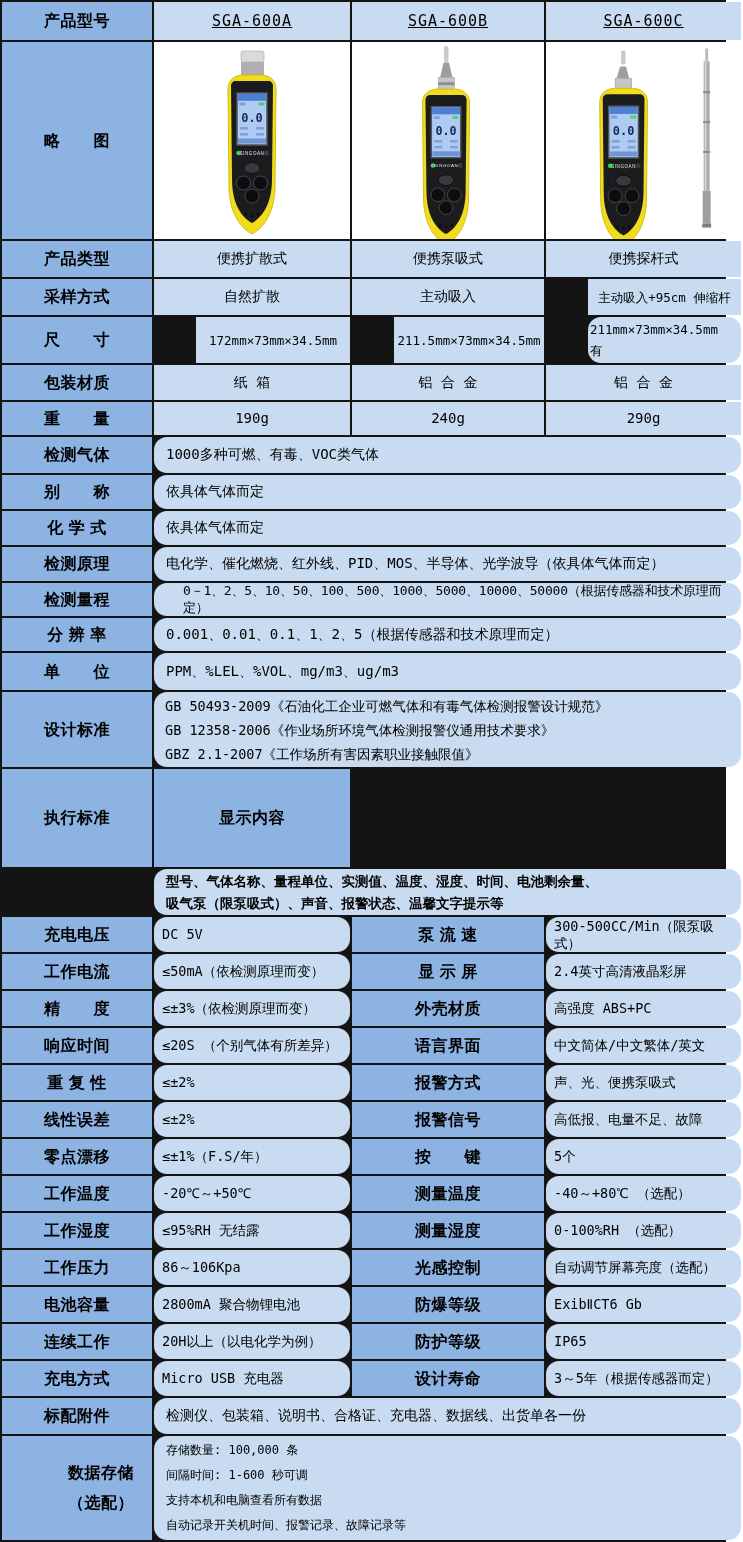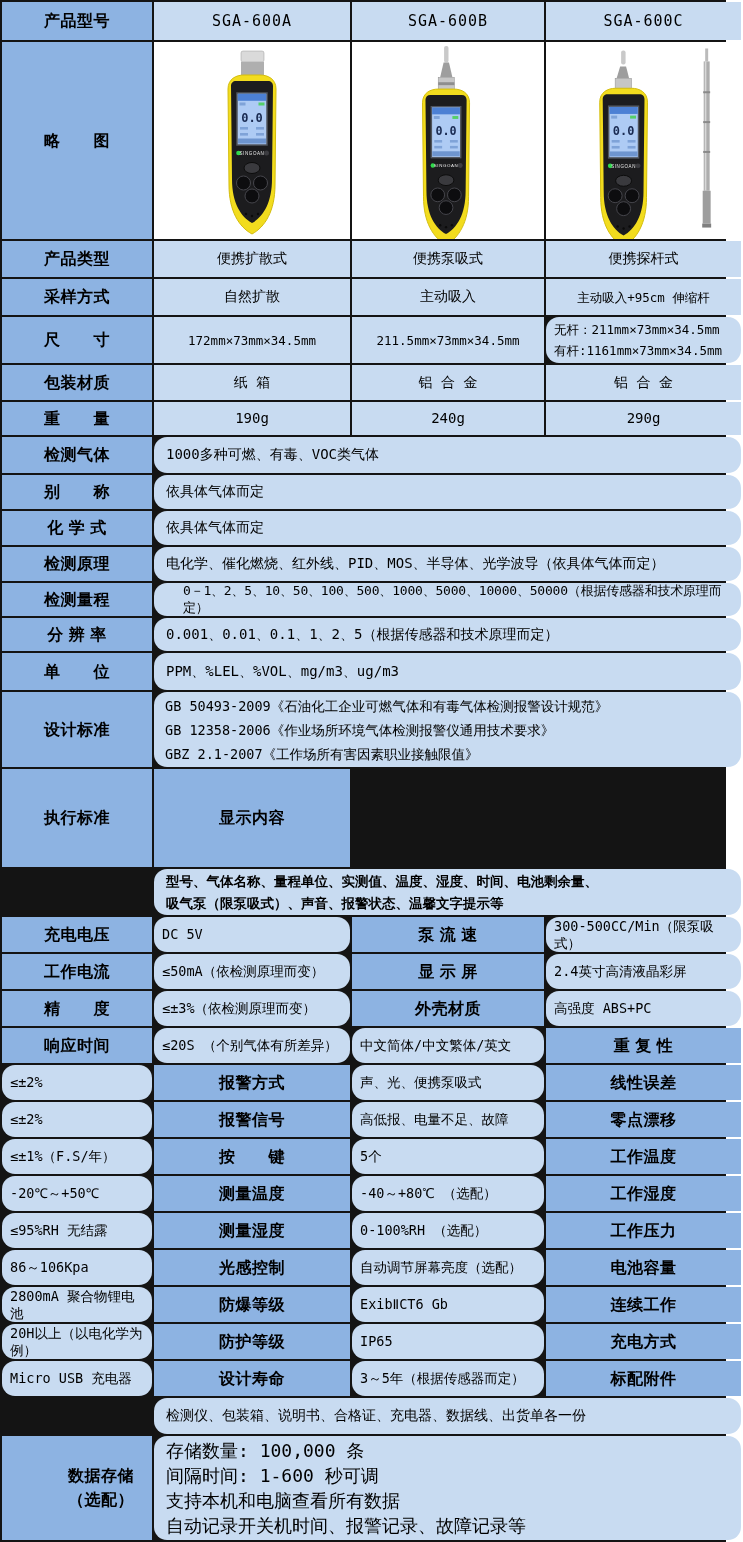--- a/index.html
+++ b/index.html
@@ -18,30 +18,30 @@
   }
   .c{display:flex;align-items:center;justify-content:center;text-align:center;
      overflow:hidden;line-height:1.25;}
   .lab{background:var(--labBg,#8DB3E2);font-weight:bold;font-size:16px;
        letter-spacing:.5px;white-space:pre-line;}
   .val{background:var(--valBg,#C8DBF1);font-size:14px;
        font-family:"DejaVu Sans Mono","Liberation Sans",sans-serif;}
   .left{justify-content:flex-start;text-align:left;padding:0 12px;border-radius:13px;}
   .span3{grid-column:2 / 5;}
   .ml{white-space:pre-line;}
-  .small{font-size:12.5px;line-height:21px;padding:0 8px;}
+  .small{font-size:12.5px;line-height:21px;padding:0 2px;margin-left:42px;}
   .tight{font-size:13px;letter-spacing:-0.2px;padding-left:29px;}
   .std{font-size:13.5px;line-height:24px;padding-left:11px;}
   .disp{font-size:13.5px;line-height:22px;font-weight:bold;}
   .pairv{font-size:13.5px;padding:0 8px;}
-  .stor{font-size:18px;line-height:25px;}
-  .model{font-size:15px;letter-spacing:1px;}
+  .stor{font-size:12px;line-height:25px;}
+  .model{font-size:15px;letter-spacing:1px;text-decoration:underline;}
   .photo{background:#ffffff;padding:0;}
   .photo svg{display:block;width:100%;height:100%;}
-  .storlab{line-height:24px;padding-left:48px;}
+  .storlab{line-height:30px;padding-left:48px;}
 </style>
 </head>
 <body>
 
 <svg width="0" height="0" style="position:absolute" aria-hidden="true">
   <defs>
     <g id="devbody">
       <path d="M36,42 C36,32 44,28 52,28 L68,28 C76,28 84,32 84,42 L83,138 C83,164 73,180 60,187 C47,180 37,164 37,138 Z" fill="#F2DC1E" stroke="#D3BC0C" stroke-width="1"></path>
       <path d="M44,34 L76,34 C79,34 81,36 81,39 L80,132 C80,156 71,170 60,176 C49,170 40,156 40,132 L39,39 C39,36 41,34 44,34 Z" fill="#1C1C1E"></path>
       <rect x="45" y="46" width="30" height="52" fill="#AECBF4" stroke="#50555E" stroke-width="1.5"></rect>
@@ -179,20 +179,21 @@
   <div class="c lab">显 示 屏</div>
   <div class="c val left pairv">2.4英寸高清液晶彩屏</div>
 
   <div class="c lab">精　　度</div>
   <div class="c val left pairv">≤±3%（依检测原理而变）</div>
   <div class="c lab">外壳材质</div>
   <div class="c val left pairv">高强度 ABS+PC</div>
 
   <div class="c lab">响应时间</div>
   <div class="c val left pairv">≤20S （个别气体有所差异）</div>
+  <div class="c lab">语言界面</div>
   <div class="c val left pairv">中文简体/中文繁体/英文</div>
 
   <div class="c lab">重 复 性</div>
   <div class="c val left pairv">≤±2%</div>
   <div class="c lab">报警方式</div>
   <div class="c val left pairv">声、光、便携泵吸式</div>
 
   <div class="c lab">线性误差</div>
   <div class="c val left pairv">≤±2%</div>
   <div class="c lab">报警信号</div>

